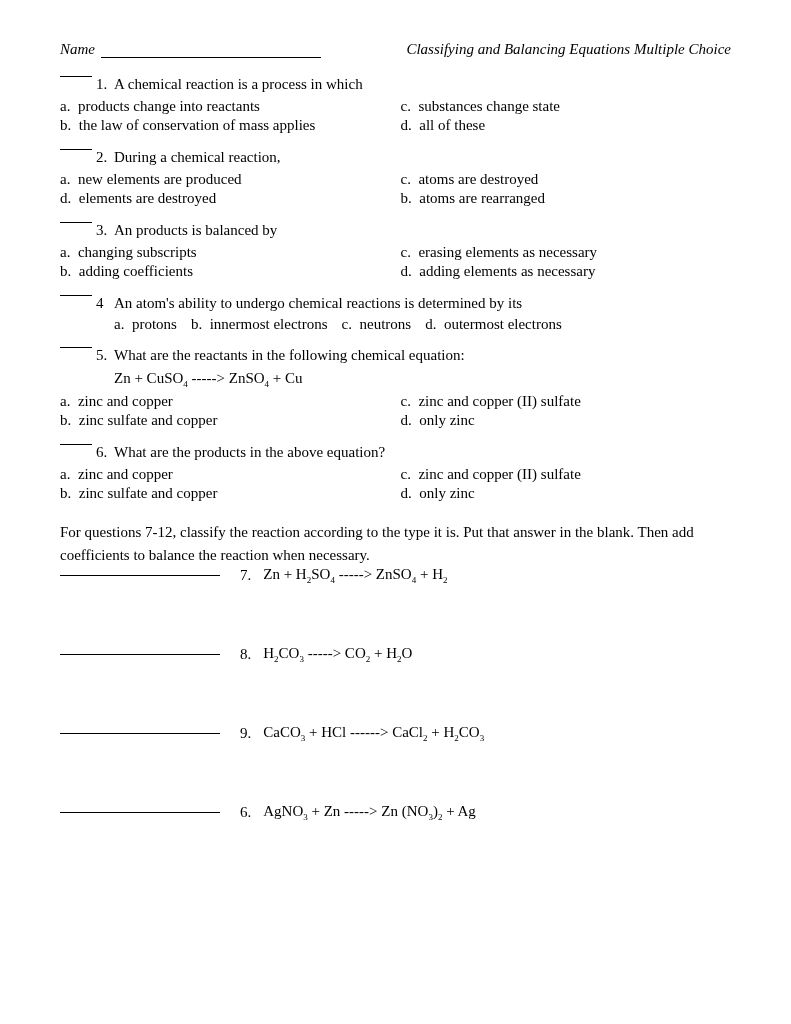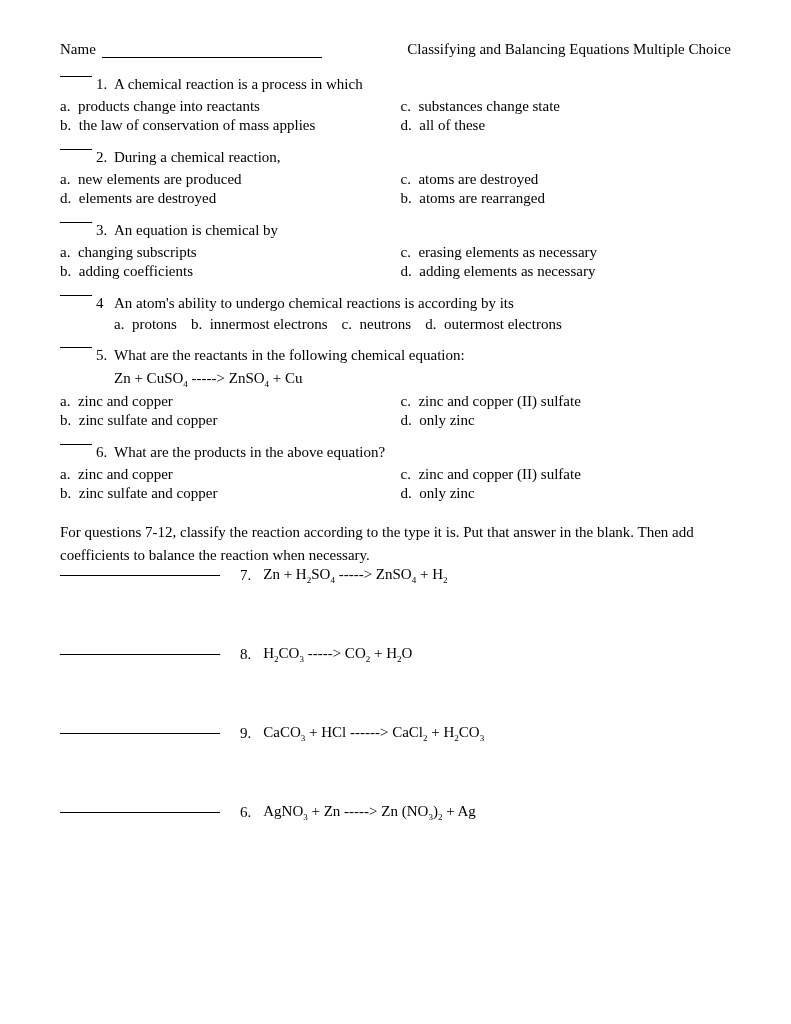--- a/index.html
+++ b/index.html
@@ -10,20 +10,21 @@
       color: #000;
       width: 791px;
       min-height: 1024px;
       padding: 40px 60px 40px 60px;
     }
     .header {
       display: flex;
       justify-content: space-between;
       align-items: flex-end;
       margin-bottom: 18px;
+      font-style: italic;
     }
     .name-line {
       display: flex;
       align-items: flex-end;
       gap: 6px;
     }
     .name-underline {
       border-bottom: 1px solid #000;
       width: 220px;
       height: 18px;
@@ -133,35 +134,35 @@
     <div class="choice">c.&nbsp; atoms are destroyed</div>
     <div class="choice">d.&nbsp; elements are destroyed</div>
     <div class="choice">b.&nbsp; atoms are rearranged</div>
   </div>
 </div>
 
 <div class="question-block">
   <div class="question-row">
     <span class="blank"></span>
     <span class="q-number">3.</span>
-    <span class="q-text">An equation is chemical by</span>
+    <span class="q-text">An products is balanced by</span>
   </div>
   <div class="choices-grid">
     <div class="choice">a.&nbsp; changing subscripts</div>
     <div class="choice">c.&nbsp; erasing elements as necessary</div>
     <div class="choice">b.&nbsp; adding coefficients</div>
     <div class="choice">d.&nbsp; adding elements as necessary</div>
   </div>
 </div>
 
 <div class="question-block">
   <div class="question-row">
     <span class="blank"></span>
     <span class="q-number">4</span>
-    <span class="q-text">An atom's ability to undergo chemical reactions is according by its</span>
+    <span class="q-text">An atom's ability to undergo chemical reactions is determined by its</span>
   </div>
   <div class="q4-choices">
     <span>a.&nbsp; protons</span>
     <span>b.&nbsp; innermost electrons</span>
     <span>c.&nbsp; neutrons</span>
     <span>d.&nbsp; outermost electrons</span>
   </div>
 </div>
 
 <div class="question-block">

